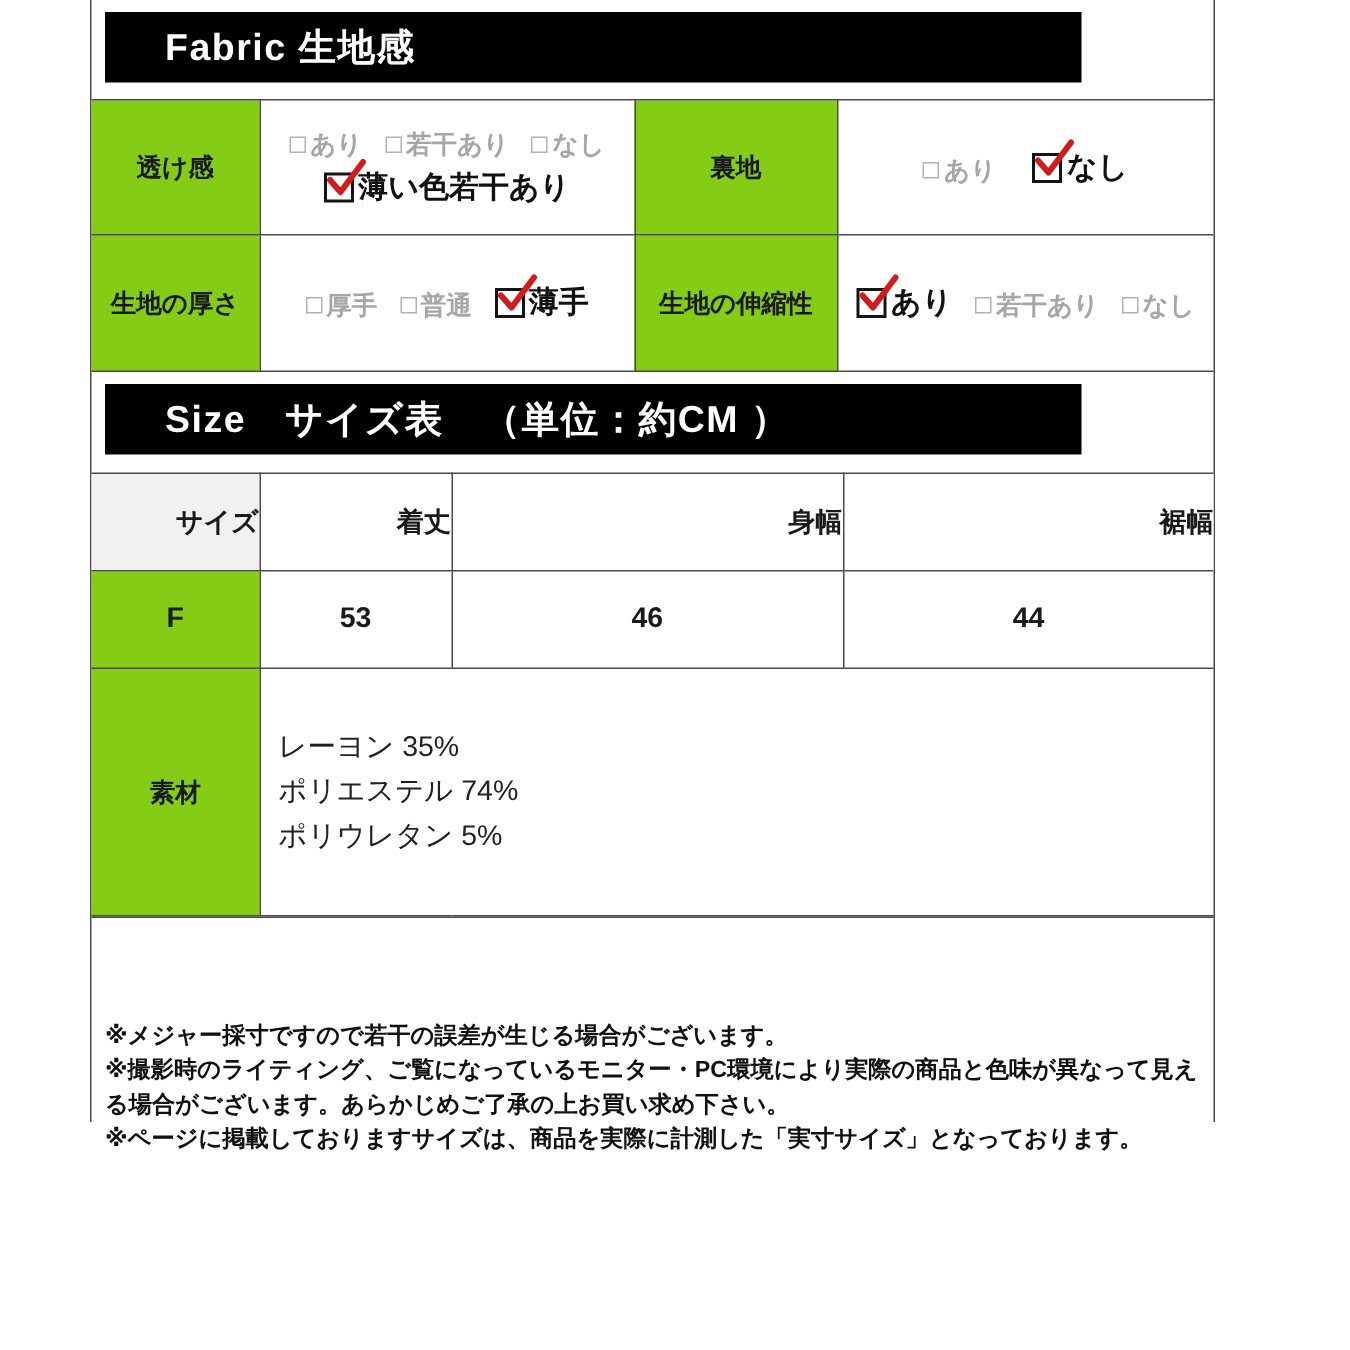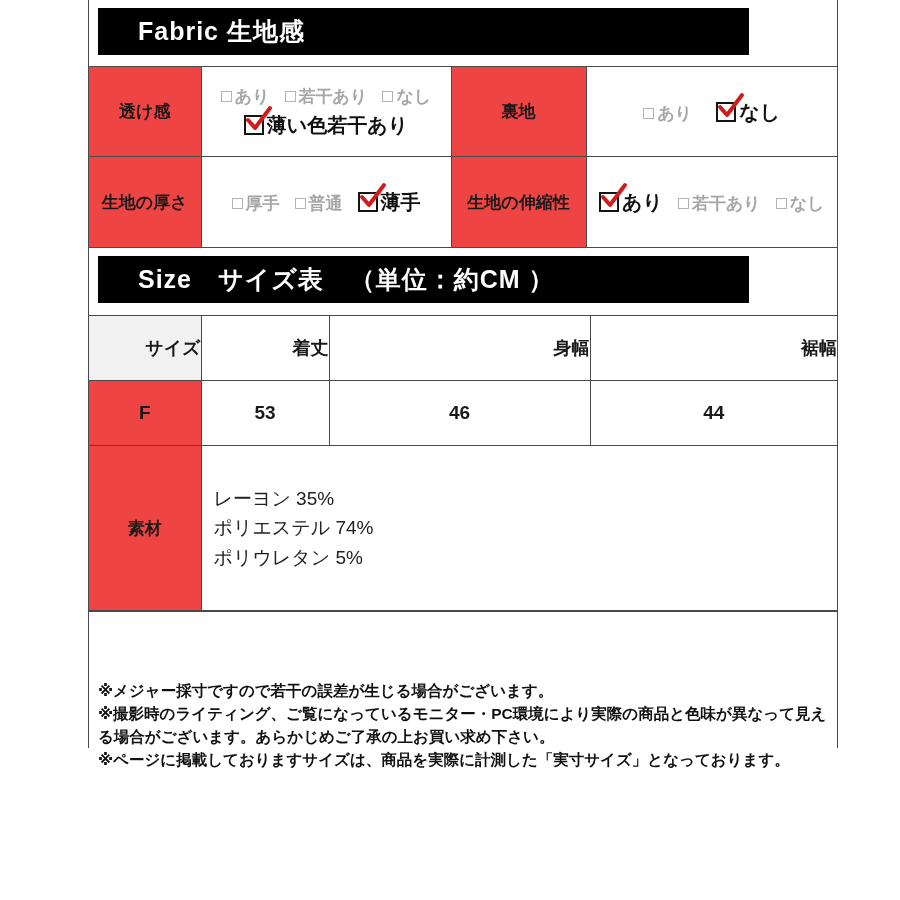--- a/index.html
+++ b/index.html
@@ -3,21 +3,21 @@
 <meta charset="utf-8">
 <style>
   html,body { margin:0; padding:0; background:#ffffff; }
   body {
     width:900px; height:900px; overflow:hidden;
     font-family:"Liberation Sans","DejaVu Sans",sans-serif;
     color:#1a1a1a;
   }
   .page { position:relative; width:900px; height:900px; background:#fff; }
   .frame {
-    position:absolute; left:88px; top:0;
+    position:absolute; left:60px; top:0;
     width:750px; height:748px; box-sizing:border-box;
     border-left:1px solid #4a4a4a; border-right:1px solid #4a4a4a;
   }
   
   .bar {
     background:#000; color:#fff;
     height:47px; width:651px; margin-left:9px;
     display:flex; align-items:center;
     font-weight:bold; font-size:25px; letter-spacing:1px;
     padding-left:40px; box-sizing:border-box;
@@ -26,21 +26,21 @@
   .fabric-bar { margin-top:8px; margin-bottom:11px; }
   .size-bar   { margin-top:8px;  margin-bottom:12px; }
 
   
   table { border-collapse:collapse; width:748px; table-layout:fixed; }
   td,th { border:1px solid #4a4a4a; padding:0; vertical-align:middle; }
   td:first-child, th:first-child { border-left:none; }
   td:last-child,  th:last-child  { border-right:none; }
 
   .lbl {
-    background:#ef4444; font-weight:bold; text-align:center;
+    background:#84cc16; font-weight:bold; text-align:center;
     font-size:17px; color:#1a1a1a;
   }
   .fabric-table tr.fr1 { height:90px; }
   .fabric-table tr.fr2 { height:91px; }
   .opts { text-align:center; }
   .optline { display:flex; justify-content:center; align-items:flex-end; gap:15px; }
   .optline + .optline { margin-top:10px; }
 
   .opt { display:inline-flex; align-items:center; white-space:nowrap; line-height:1; }
   .opt.unchecked { color:#a6a6a6; font-weight:bold; font-size:17px; }

